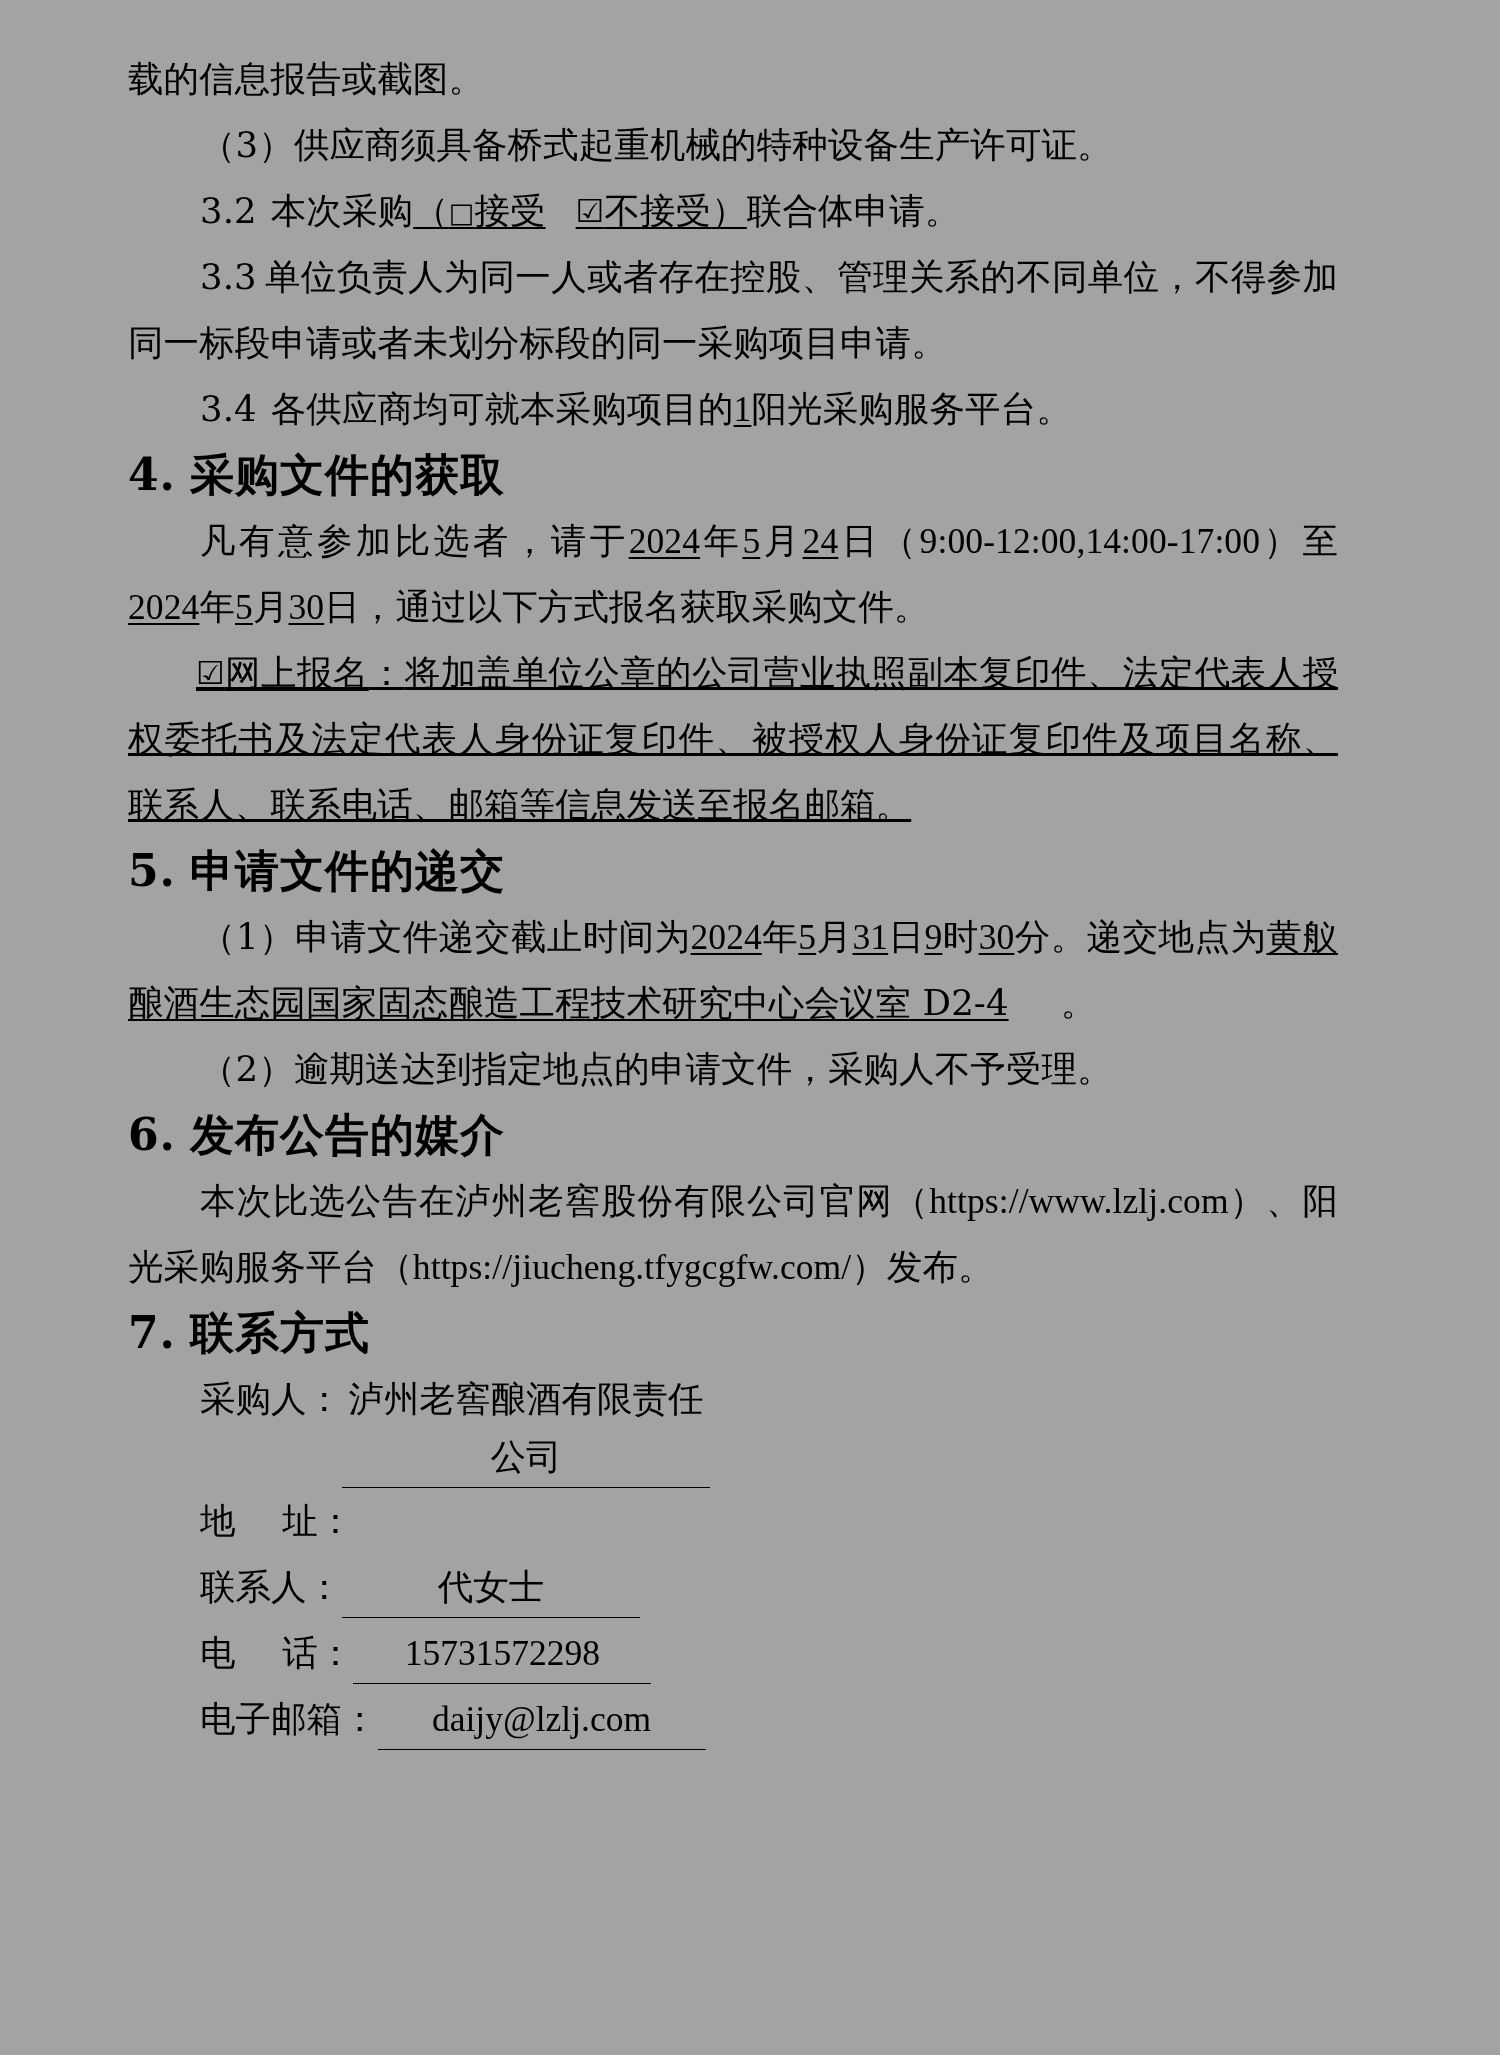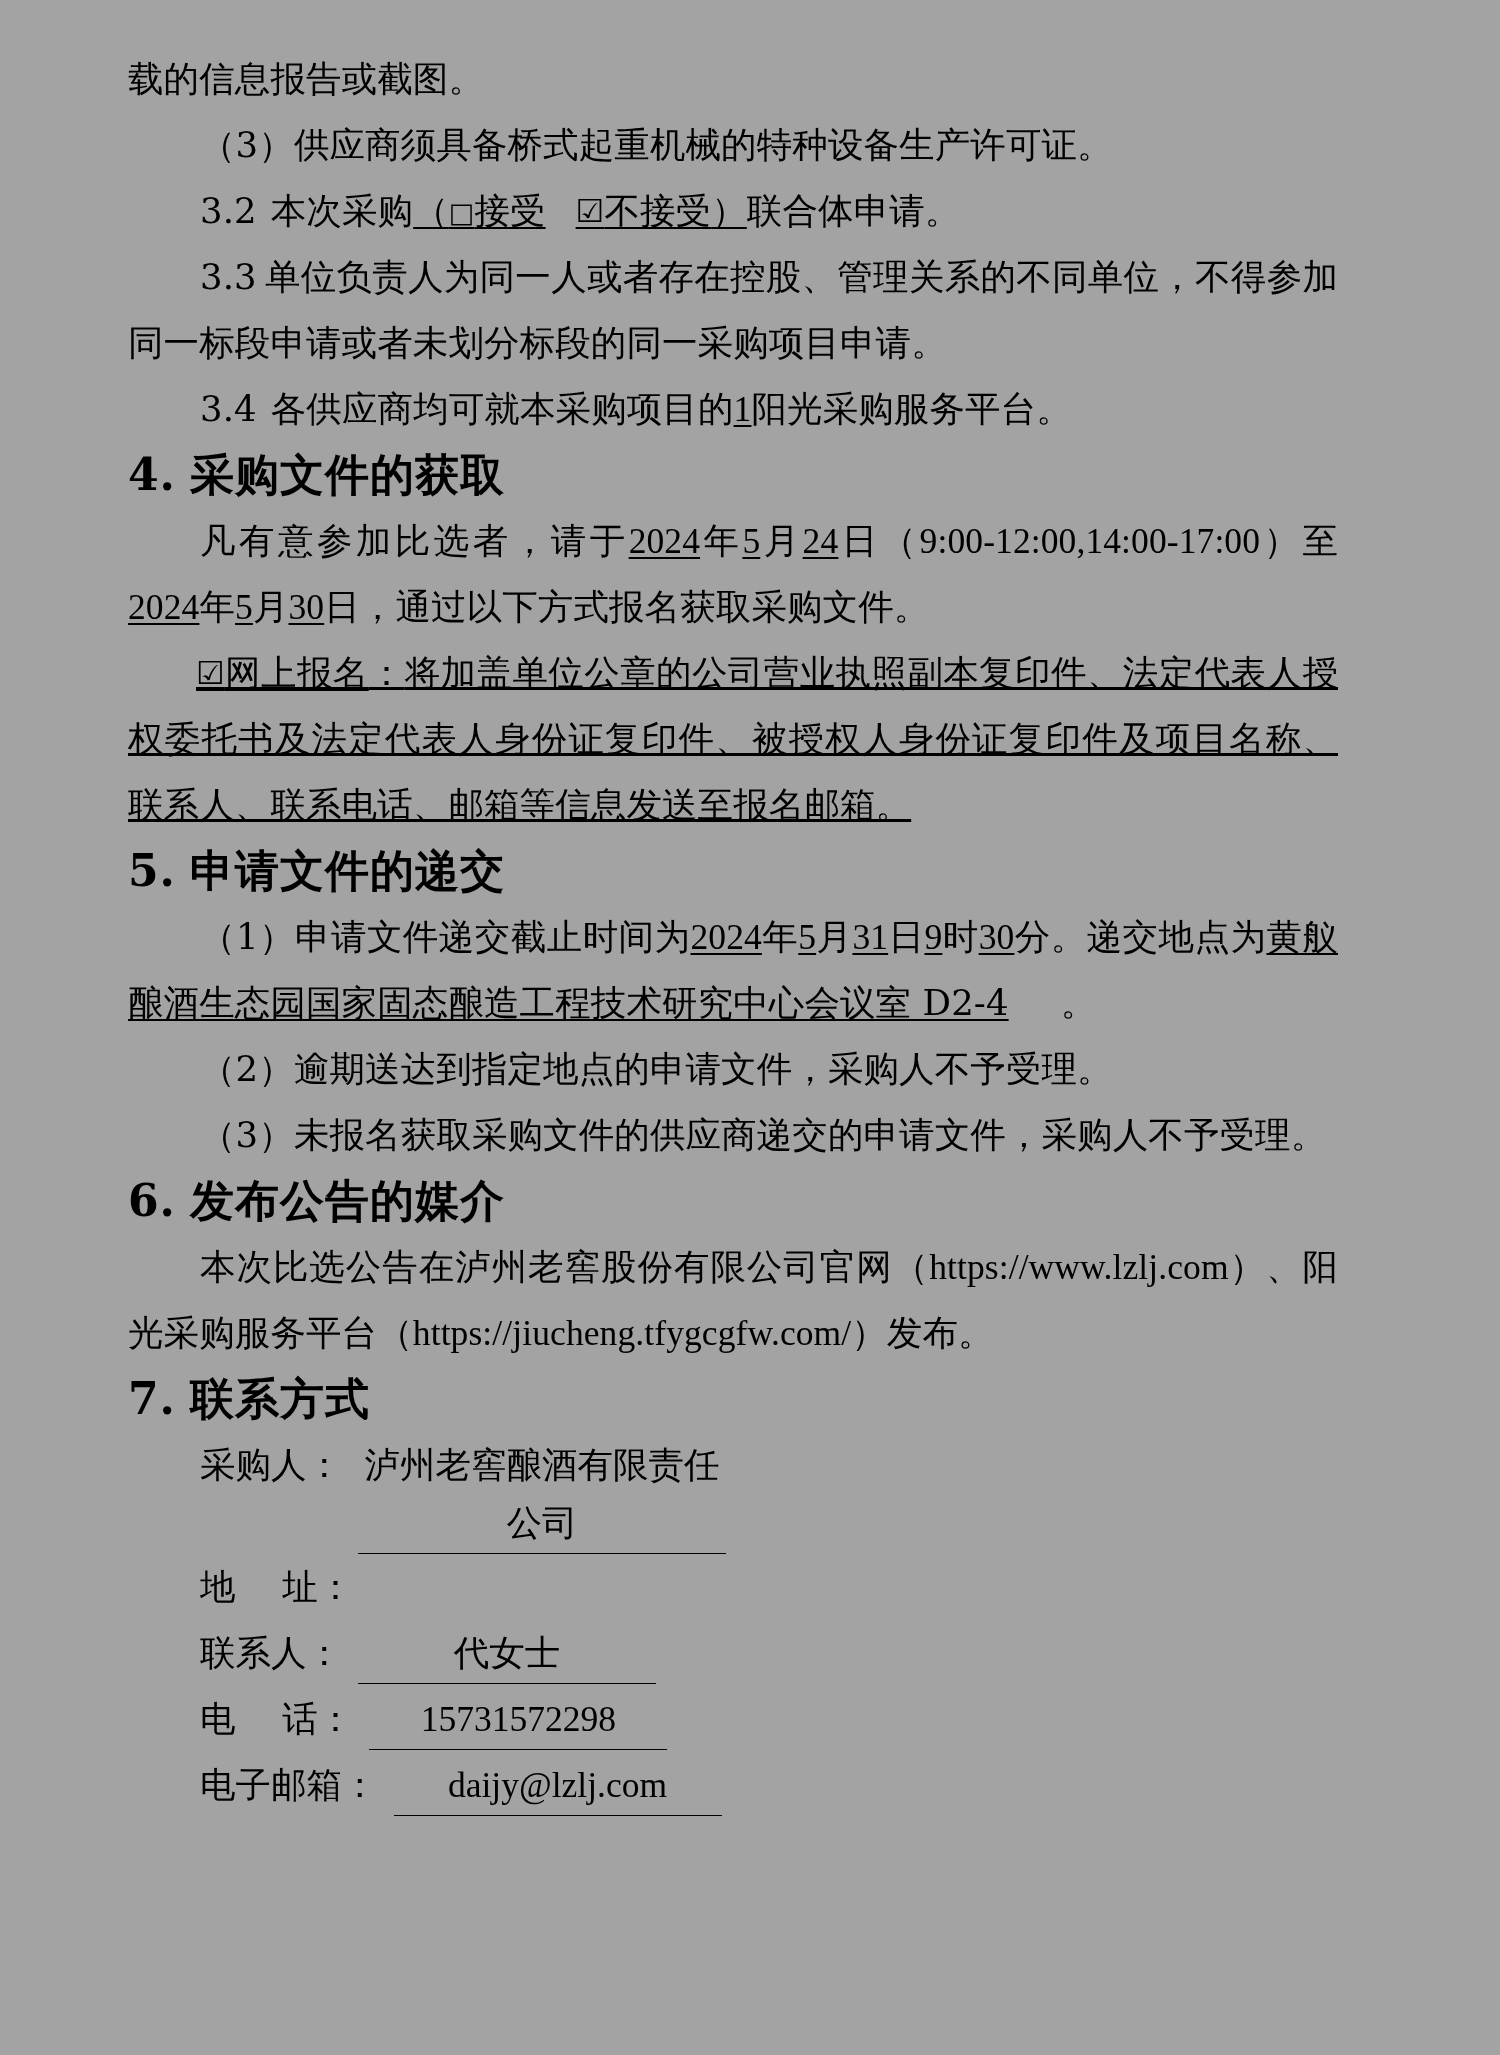--- a/index.html
+++ b/index.html
@@ -104,21 +104,21 @@
   }
   .contact-label {
     white-space: pre;
     flex: 0 0 auto;
   }
   .contact-value {
     flex: 0 0 auto;
     border-bottom: 1.8px solid #000;
     text-align: center;
     padding: 0 4px 1px 4px;
-    margin-left: 16px;
+    margin-left: 0;
     line-height: 58px;
   }
   .cv-w1 { width: 360px; }
   .cv-w2 { width: 330px; }
   .cv-w3 { width: 290px; }
   .cv-w4 { width: 290px; }
   .cv-w5 { width: 320px; }
 </style>
 </head>
 <body>
@@ -157,21 +157,20 @@
     <p class="heading">
       <span class="num lat">5.</span><span class="sp"></span><span>申请文件的递交</span>
     </p>
 
     <p class="para indent">
       <span>（1）申请文件递交截止时间为</span><span class="ul lat">2024</span><span>年</span><span class="ul lat">5</span><span>月</span><span class="ul lat">31</span><span>日</span><span class="ul lat">9</span><span>时</span><span class="ul lat">30</span><span>分</span><span>。递交地点为</span><span class="ul">黄舣酿酒生态园国家固态酿造工程技术研究中心会议室 D2-4</span><span class="ul"><span class="sp-xl"></span></span><span>。</span>
     </p>
 
     <p class="para indent">（2）逾期送达到指定地点的申请文件，采购人不予受理。</p>
 
-    <p class="para indent">（3）未报名获取采购文件的供应商递交的申请文件，采购人不予受理。</p>
 
     <p class="heading">
       <span class="num lat">6.</span><span class="sp"></span><span>发布公告的媒介</span>
     </p>
 
     <p class="para indent">
       <span>本次比选公告在泸州老窖股份有限公司官网（</span><span class="lat">https://www.lzlj.com</span><span>）、阳光采购服务平台（</span><span class="lat">https://jiucheng.tfygcgfw.com/</span><span>）发布。</span>
     </p>
 
     <p class="heading">

